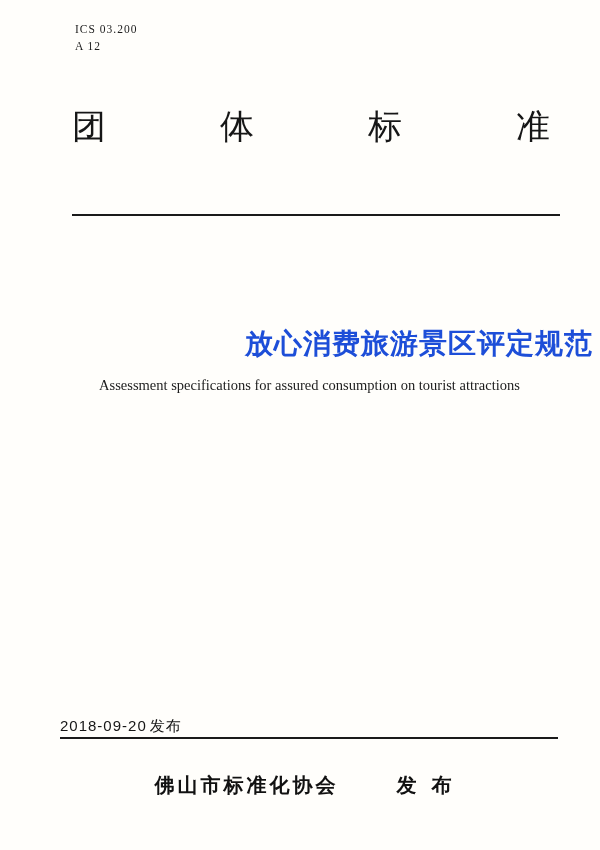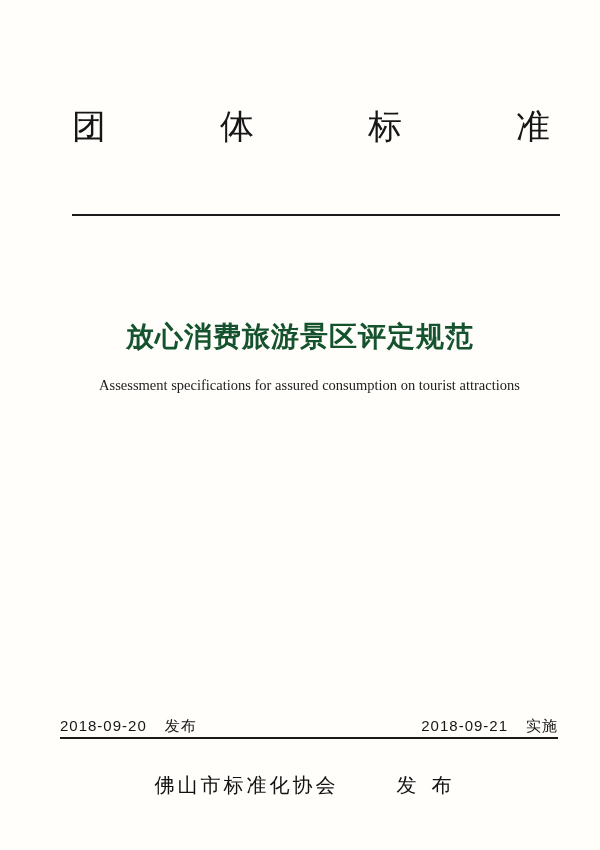--- a/index.html
+++ b/index.html
@@ -76,27 +76,27 @@
     height: 2px;
     background: #1a1a1a;
   }
 
   
   .title-cn {
     position: absolute;
     left: 0;
     right: 0;
     top: 318px;
-    margin: 0;
-    text-align: center;
+    margin: 7px;
+    text-align: right;
     font-family: "Liberation Sans", "DejaVu Sans", sans-serif;
     font-weight: bold;
     font-size: 28px;
     letter-spacing: 1px;
-    color: #14532d;
+    color: #1d4ed8;
   }
 
   
   .title-en {
     position: absolute;
     left: 0;
     right: 0;
     top: 377px;
     text-align: center;
     font-family: "Liberation Serif", "DejaVu Serif", serif;
@@ -115,49 +115,53 @@
     justify-content: space-between;
     align-items: flex-end;
     border-bottom: 2px solid #1a1a1a;
     padding-bottom: 2px;
     font-family: "Liberation Sans", "DejaVu Sans", sans-serif;
     font-size: 15px;
     letter-spacing: 1px;
     line-height: 19px;
     color: #161616;
   }
-  .date-group { display: flex; gap: 18px; }
+  .date-group { display: flex; gap: 3px; }
 
   
   .publisher-row {
     position: absolute;
     left: 0;
     right: 0;
     top: 772px;
     display: flex;
     justify-content: center;
     align-items: center;
     gap: 58px;
     font-family: "Liberation Sans", "DejaVu Sans", sans-serif;
-    font-weight: normal;
+    font-weight: bold;
     font-size: 20px;
     letter-spacing: 3px;
     color: #111;
     padding-left: 6px;
   }
   .publish-label {
     letter-spacing: 15px;
     margin-right: -15px;
   }
 </style>
 </head>
 <body>
 
 <div class="page">
 
+  <div class="ics">
+    <div>ICS 03.200</div>
+    <div>A 12</div>
+  </div>
 
 
   <div class="type-row">
     <span>团</span>
     <span>体</span>
     <span>标</span>
     <span>准</span>
   </div>
 
 
@@ -165,24 +169,20 @@
 
   <h1 class="title-cn">放心消费旅游景区评定规范</h1>
 
   <div class="title-en">Assessment specifications for assured consumption on tourist attractions</div>
 
   <div class="date-row">
     <div class="date-group">
       <span>2018-09-20</span>
       <span>发布</span>
     </div>
-    <div class="date-group">
-      <span>2018-09-21</span>
-      <span>实施</span>
-    </div>
   </div>
 
   <div class="publisher-row">
     <span>佛山市标准化协会</span>
     <span class="publish-label">发布</span>
   </div>
 
 </div>
 
 </body></html>

